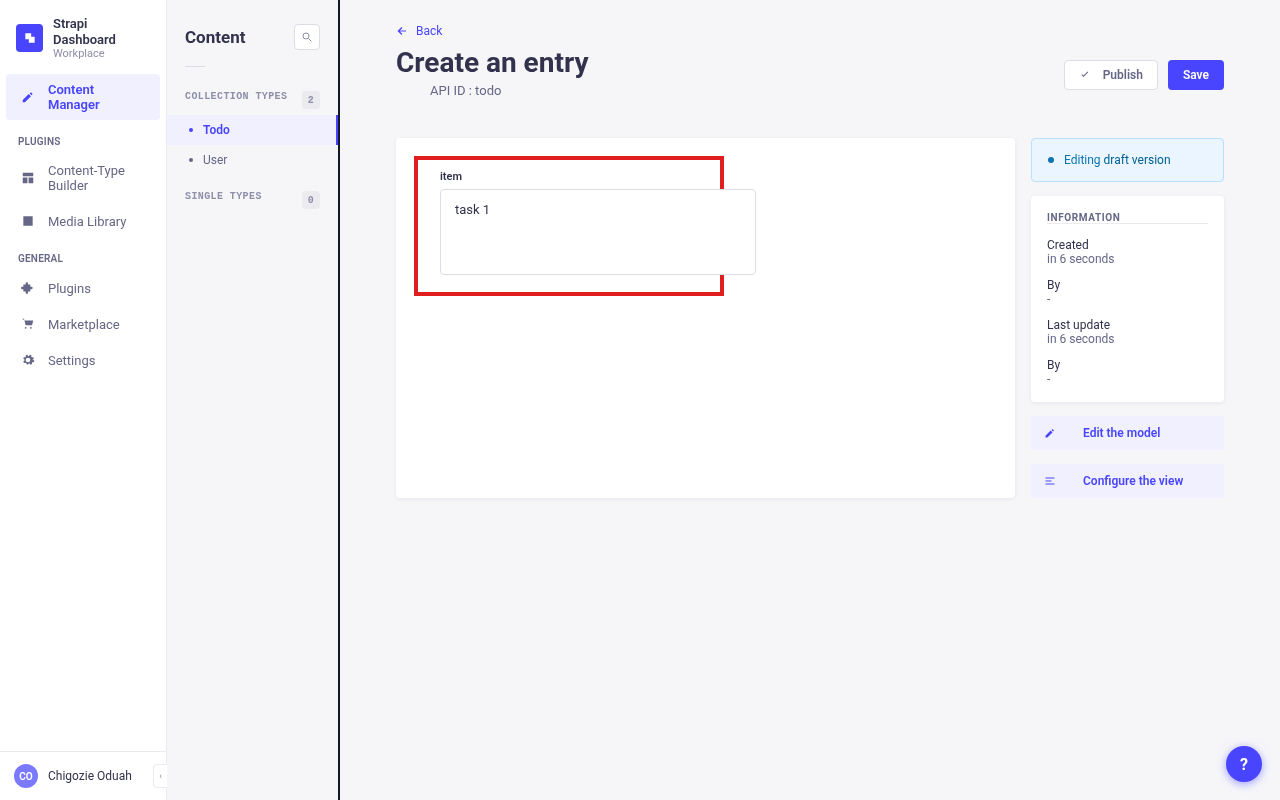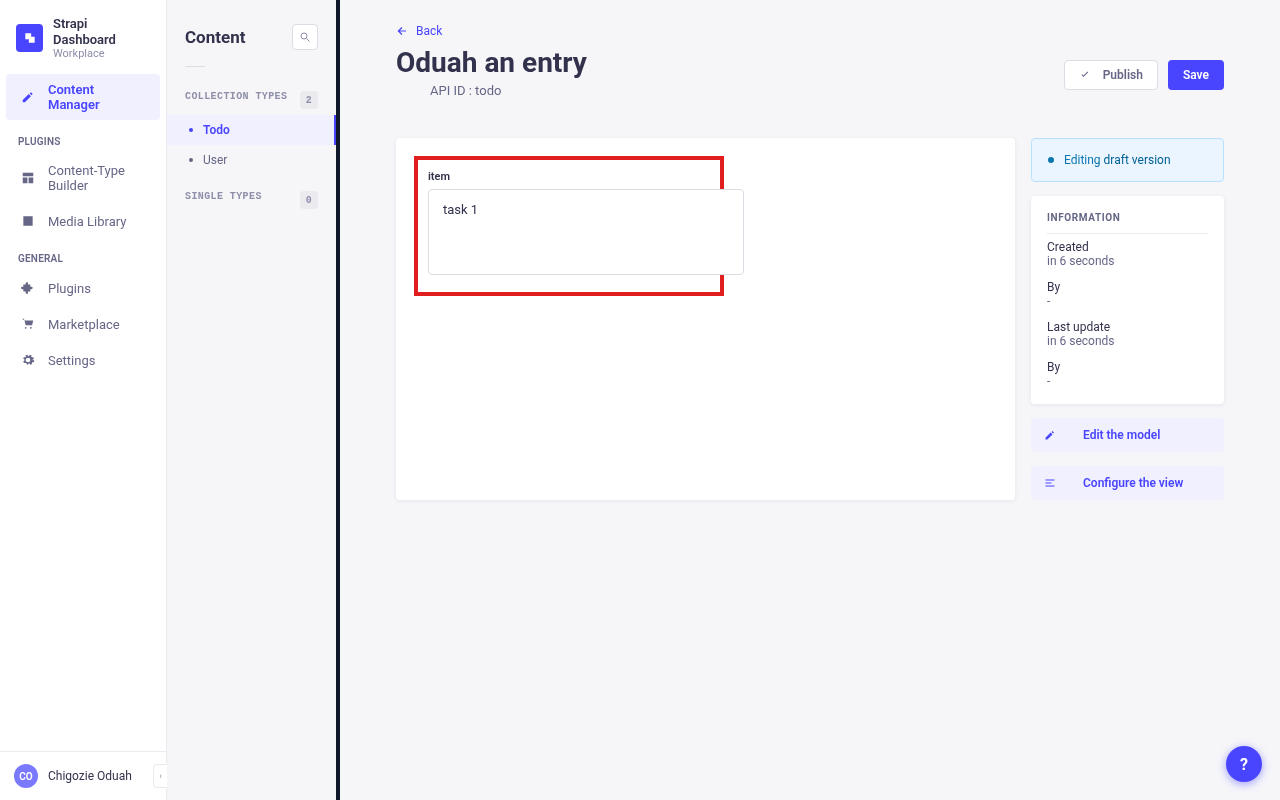--- a/index.html
+++ b/index.html
@@ -51,21 +51,21 @@
 }
 .collapse-tab {
   position: absolute; right: -1px; top: 50%; transform: translateY(-50%);
   width: 14px; height: 24px; border: 1px solid #eaeaef; border-right: none;
   background: #fff; border-radius: 4px 0 0 4px;
   display:flex; align-items:center; justify-content:center; color:#8e8ea9; font-size: 9px;
 }
 
 
 .sidebar2 {
-  width: 173px; background: #f6f6f9; border-right: 4px solid #0f172a;
+  width: 173px; background: #f6f6f9; border-right: 2px solid #0f172a;
   padding: 0; position: relative;
 }
 .s2-head {
   display: flex; align-items: center; justify-content: space-between;
   padding: 24px 18px 8px;
 }
 .s2-head h2 { font-size: 17px; font-weight: 700; color: #32324d; }
 .search-btn {
   width: 26px; height: 26px; border: 1px solid #dcdce4; border-radius: 4px;
   background: #fff; display:flex; align-items:center; justify-content:center;
@@ -122,21 +122,21 @@
 .btn.publish { background:#fff; border-color:#dcdce4; color:#666687; }
 .btn.save    { background:#4945ff; color:#fff; }
 
 .body-row { display:flex; gap:16px; margin-top: 40px; }
 .form-card {
   flex: 1; min-width: 0; background:#fff; border-radius: 4px;
   box-shadow: 0 1px 4px rgba(26,26,67,.08); padding: 18px 18px 24px;
   position: relative;
 }
 .highlight-box {
-  border: 4px solid #e01e1e; padding: 8px 10px 14px; width: 310px;
+  border: 4px solid #e01e1e; padding: 8px 22px 14px; width: 310px;
 }
 .field-label { font-size: 11px; font-weight: 600; color: #32324d; margin: 2px 0 6px; }
 .field-input {
   width: 316px; height: 86px; border: 1px solid #dcdce4; border-radius: 4px;
   padding: 12px 14px; font-size: 13px; color: #32324d; resize:none; outline:none;
   font-family: inherit;
 }
 
 .rail { width: 193px; display:flex; flex-direction: column; gap: 14px; }
 
@@ -147,21 +147,21 @@
 }
 .status-dot { width:6px; height:6px; border-radius:50%; background:#0c75af; }
 .status-part2 { color:#006096; }
 
 .info-card {
   background:#fff; border-radius:4px; box-shadow: 0 1px 4px rgba(26,26,67,.08);
   padding: 16px;
 }
 .info-card h4 {
   font-size: 10px; font-weight: 700; color:#666687; letter-spacing:.06em;
-  text-transform: uppercase; padding-bottom: 10px; border-bottom:1px solid #eaeaef; margin-bottom:6px;
+  text-transform: uppercase; border-bottom:1px solid #eaeaef; margin-bottom:14px;
 }
 .info-row { display:flex; justify-content:space-between; font-size:12px; margin-bottom:12px;flex-direction:column; }
 .info-row .k { color:#32324d; }
 .info-row .v { color:#666687; }
 
 .rail-btn {
   background:#f0f0ff; color:#4945ff; font-weight:600;
   height: 34px; border-radius: 4px; display:flex; align-items:center; gap:26px;
   padding: 0 12px; font-size: 12px; cursor:pointer;
 }
@@ -296,21 +296,21 @@
   <main class="main">
     <div class="back-link">
       <svg width="12" height="12" viewBox="0 0 24 24">
           <path fill="currentColor" d="M20 11H7.8l5-5L11 4l-8 8 8 8 1.8-2-5-5H20z"></path>
         </svg>
       <span>Back</span>
     </div>
 
     <div class="header-row">
       <div>
-        <h1>Oduah an entry</h1>
+        <h1>Create an entry</h1>
         <div class="apiid">API ID : todo</div>
       </div>
       <div class="actions">
         <div class="btn publish">
           <svg width="12" height="12" viewBox="0 0 24 24">
               <path fill="currentColor" d="M9 16l-4-4 1.5-1.5L9 13l8-8L18.5 6.5z"></path>
             </svg>
           <span>Publish</span>
         </div>
         <div class="btn save">

